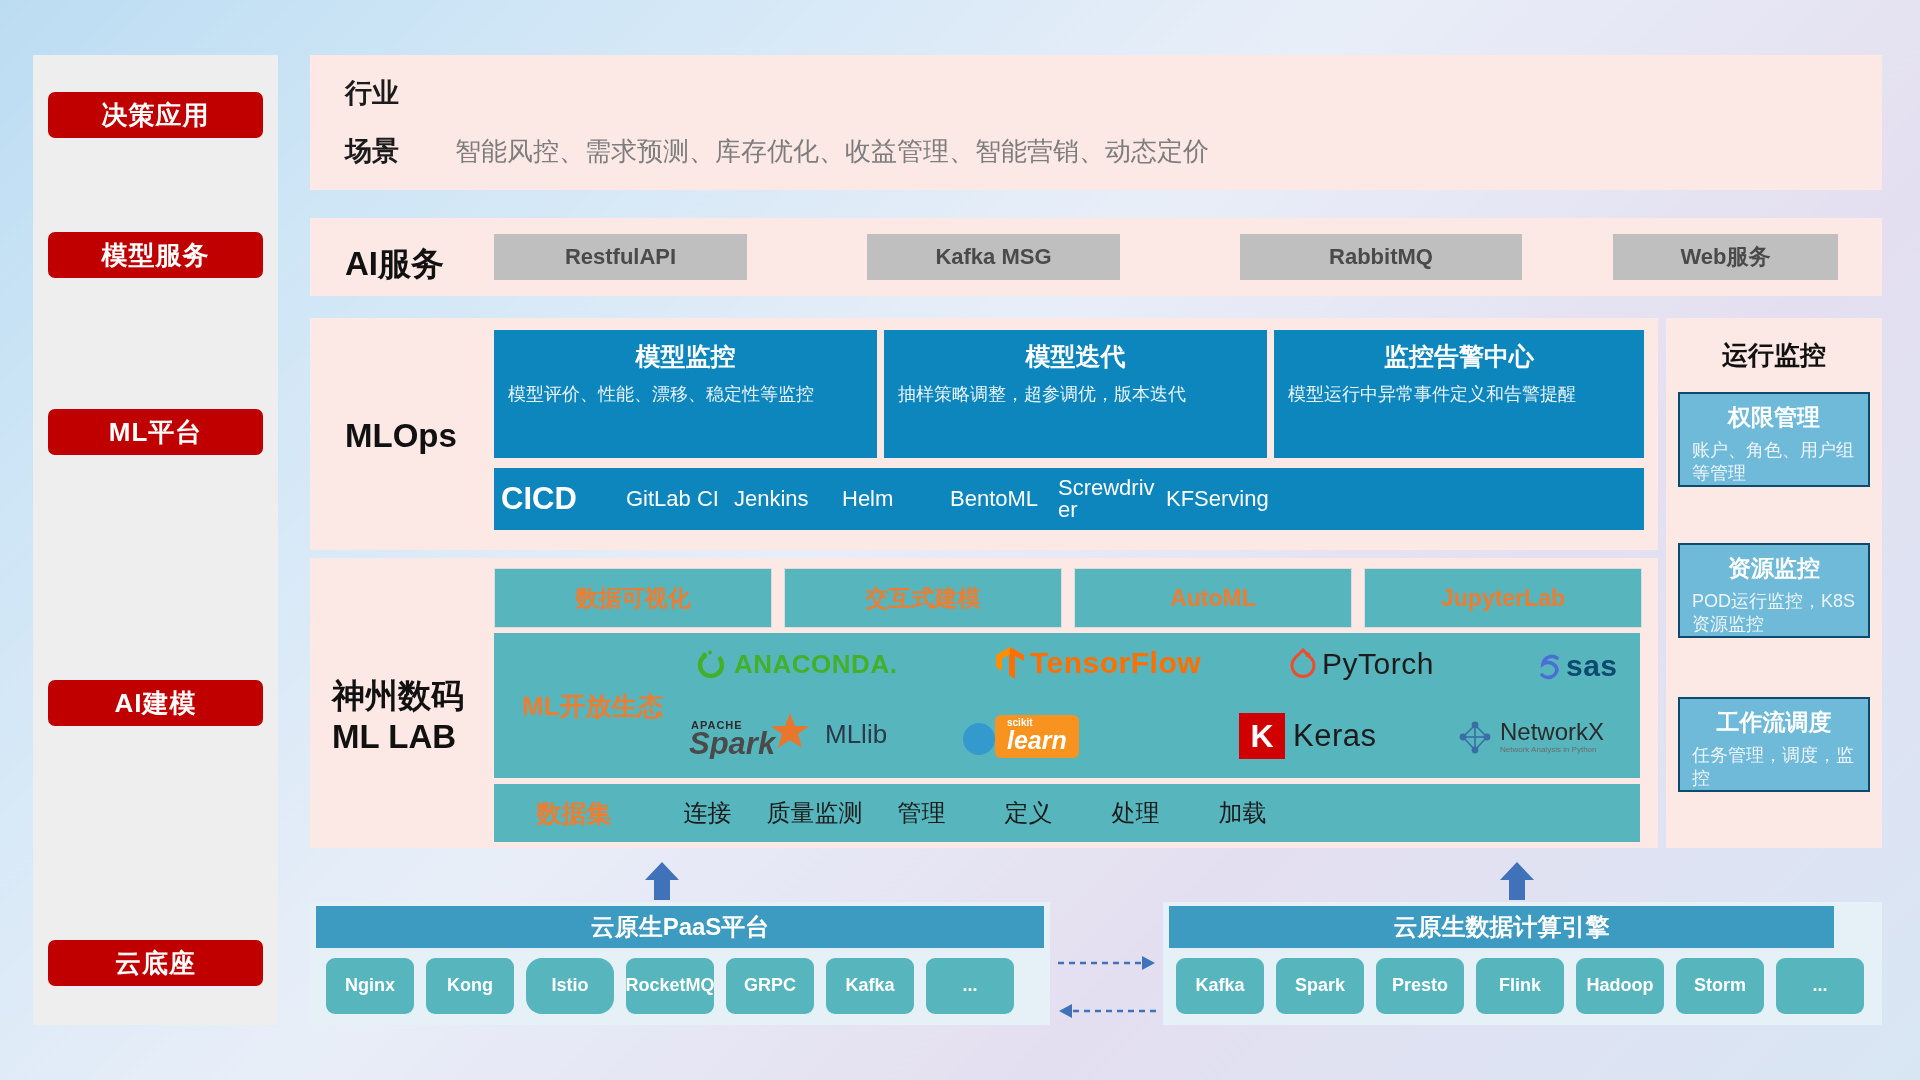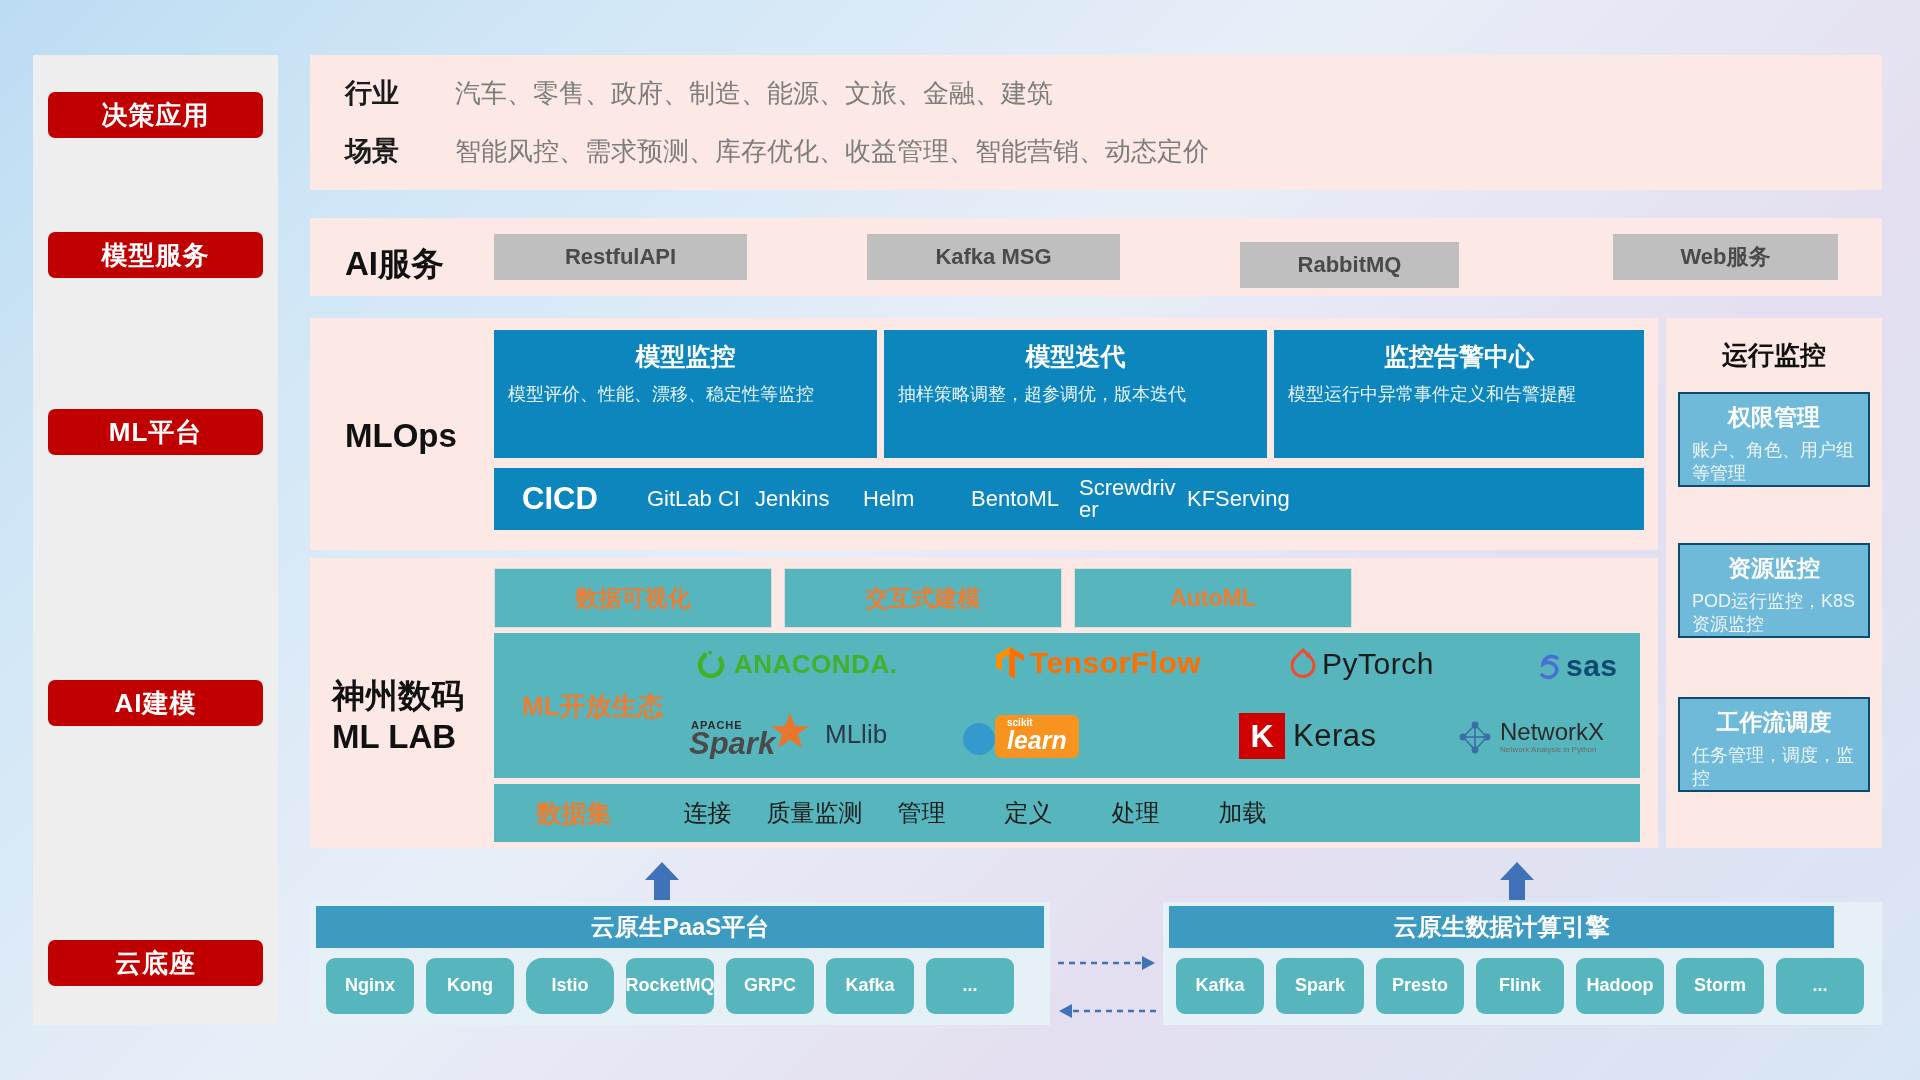--- a/index.html
+++ b/index.html
@@ -46,21 +46,21 @@
   
   .bluecard{
     position:absolute;background:#0d86bd;color:#fff;padding:10px 14px 12px 14px;
     box-sizing:border-box;
   }
   .bluecard .ttl{font-size:25px;font-weight:bold;text-align:center;margin-bottom:9px;}
   .bluecard .desc{font-size:18px;line-height:1.35;color:#e9f4fa;}
 
   .cicd{
     position:absolute;background:#0d86bd;display:flex;align-items:center;
-    box-sizing:border-box;padding-left:28px;
+    box-sizing:border-box;padding-left:7px;
   }
   .cicd .lead{color:#fff;font-weight:bold;font-size:31px;width:125px;}
   .cicd .itm{
     color:#fff;font-size:22px;width:108px;text-align:left;
     line-height:1.0;word-break:break-all;
   }
 
   
   .tealchip{
     position:absolute;background:#57b6bd;border:1px solid #dcdcdc;
@@ -129,37 +129,36 @@
       <span>AI建模</span>
     </div>
   <div class="rail-tag" style="top:940px">
       <span>云底座</span>
     </div>
 
   <div class="band" style="left:310px;top:55px;width:1572px;height:135px;"></div>
 
   <div class="kv" style="left:345px;top:75px;">
     <div class="k">行业</div>
-    <div class="v">汽车、零售、政府、制造、能源、文旅、金融、建筑</div>
   </div>
   <div class="kv" style="left:345px;top:133px;">
     <div class="k">场景</div>
     <div class="v">智能风控、需求预测、库存优化、收益管理、智能营销、动态定价</div>
   </div>
 
   <div class="band" style="left:310px;top:218px;width:1572px;height:78px;"></div>
   <div class="rowlabel" style="left:345px;top:243px;">AI服务</div>
 
   <div class="greychip" style="left:494px;top:234px;width:253px;">
       <span>RestfulAPI</span>
     </div>
   <div class="greychip" style="left:867px;top:234px;width:253px;">
       <span>Kafka MSG</span>
     </div>
-  <div class="greychip" style="left:1240px;top:234px;width:219px;margin-top:8px;">
+  <div class="greychip" style="left:1240px;top:234px;width:282px;">
       <span>RabbitMQ</span>
     </div>
   <div class="greychip" style="left:1613px;top:234px;width:225px;">
       <span>Web服务</span>
     </div>
 
   <div class="band" style="left:310px;top:318px;width:1348px;height:232px;"></div>
   <div class="rowlabel" style="left:345px;top:415px;">MLOps</div>
 
   <div class="bluecard" style="left:494px;top:330px;width:383px;height:128px;">
@@ -190,20 +189,23 @@
 ML LAB</div>
 
   <div class="tealchip" style="left:494px;top:568px;width:276px;height:58px;">
       <span>数据可视化</span>
     </div>
   <div class="tealchip" style="left:784px;top:568px;width:276px;height:58px;">
       <span>交互式建模</span>
     </div>
   <div class="tealchip" style="left:1074px;top:568px;width:276px;height:58px;">
       <span>AutoML</span>
+    </div>
+  <div class="tealchip" style="left:1364px;top:568px;width:276px;height:58px;">
+      <span>JupyterLab</span>
     </div>
 
   <div class="tealband" style="left:494px;top:633px;width:1146px;height:145px;">
     <div class="lead">ML开放生态</div>
 
     <div class="logo" style="left:200px;top:14px;">
       <svg width="34" height="34" viewBox="0 0 34 34">
         <circle cx="17" cy="18" r="11" fill="none" stroke="#43b02a" stroke-width="4.5" stroke-dasharray="52 14" transform="rotate(-30 17 18)"></circle>
         <circle cx="10.5" cy="8" r="2.4" fill="#43b02a"></circle>
           <circle cx="16" cy="5.4" r="2" fill="#43b02a"></circle>

